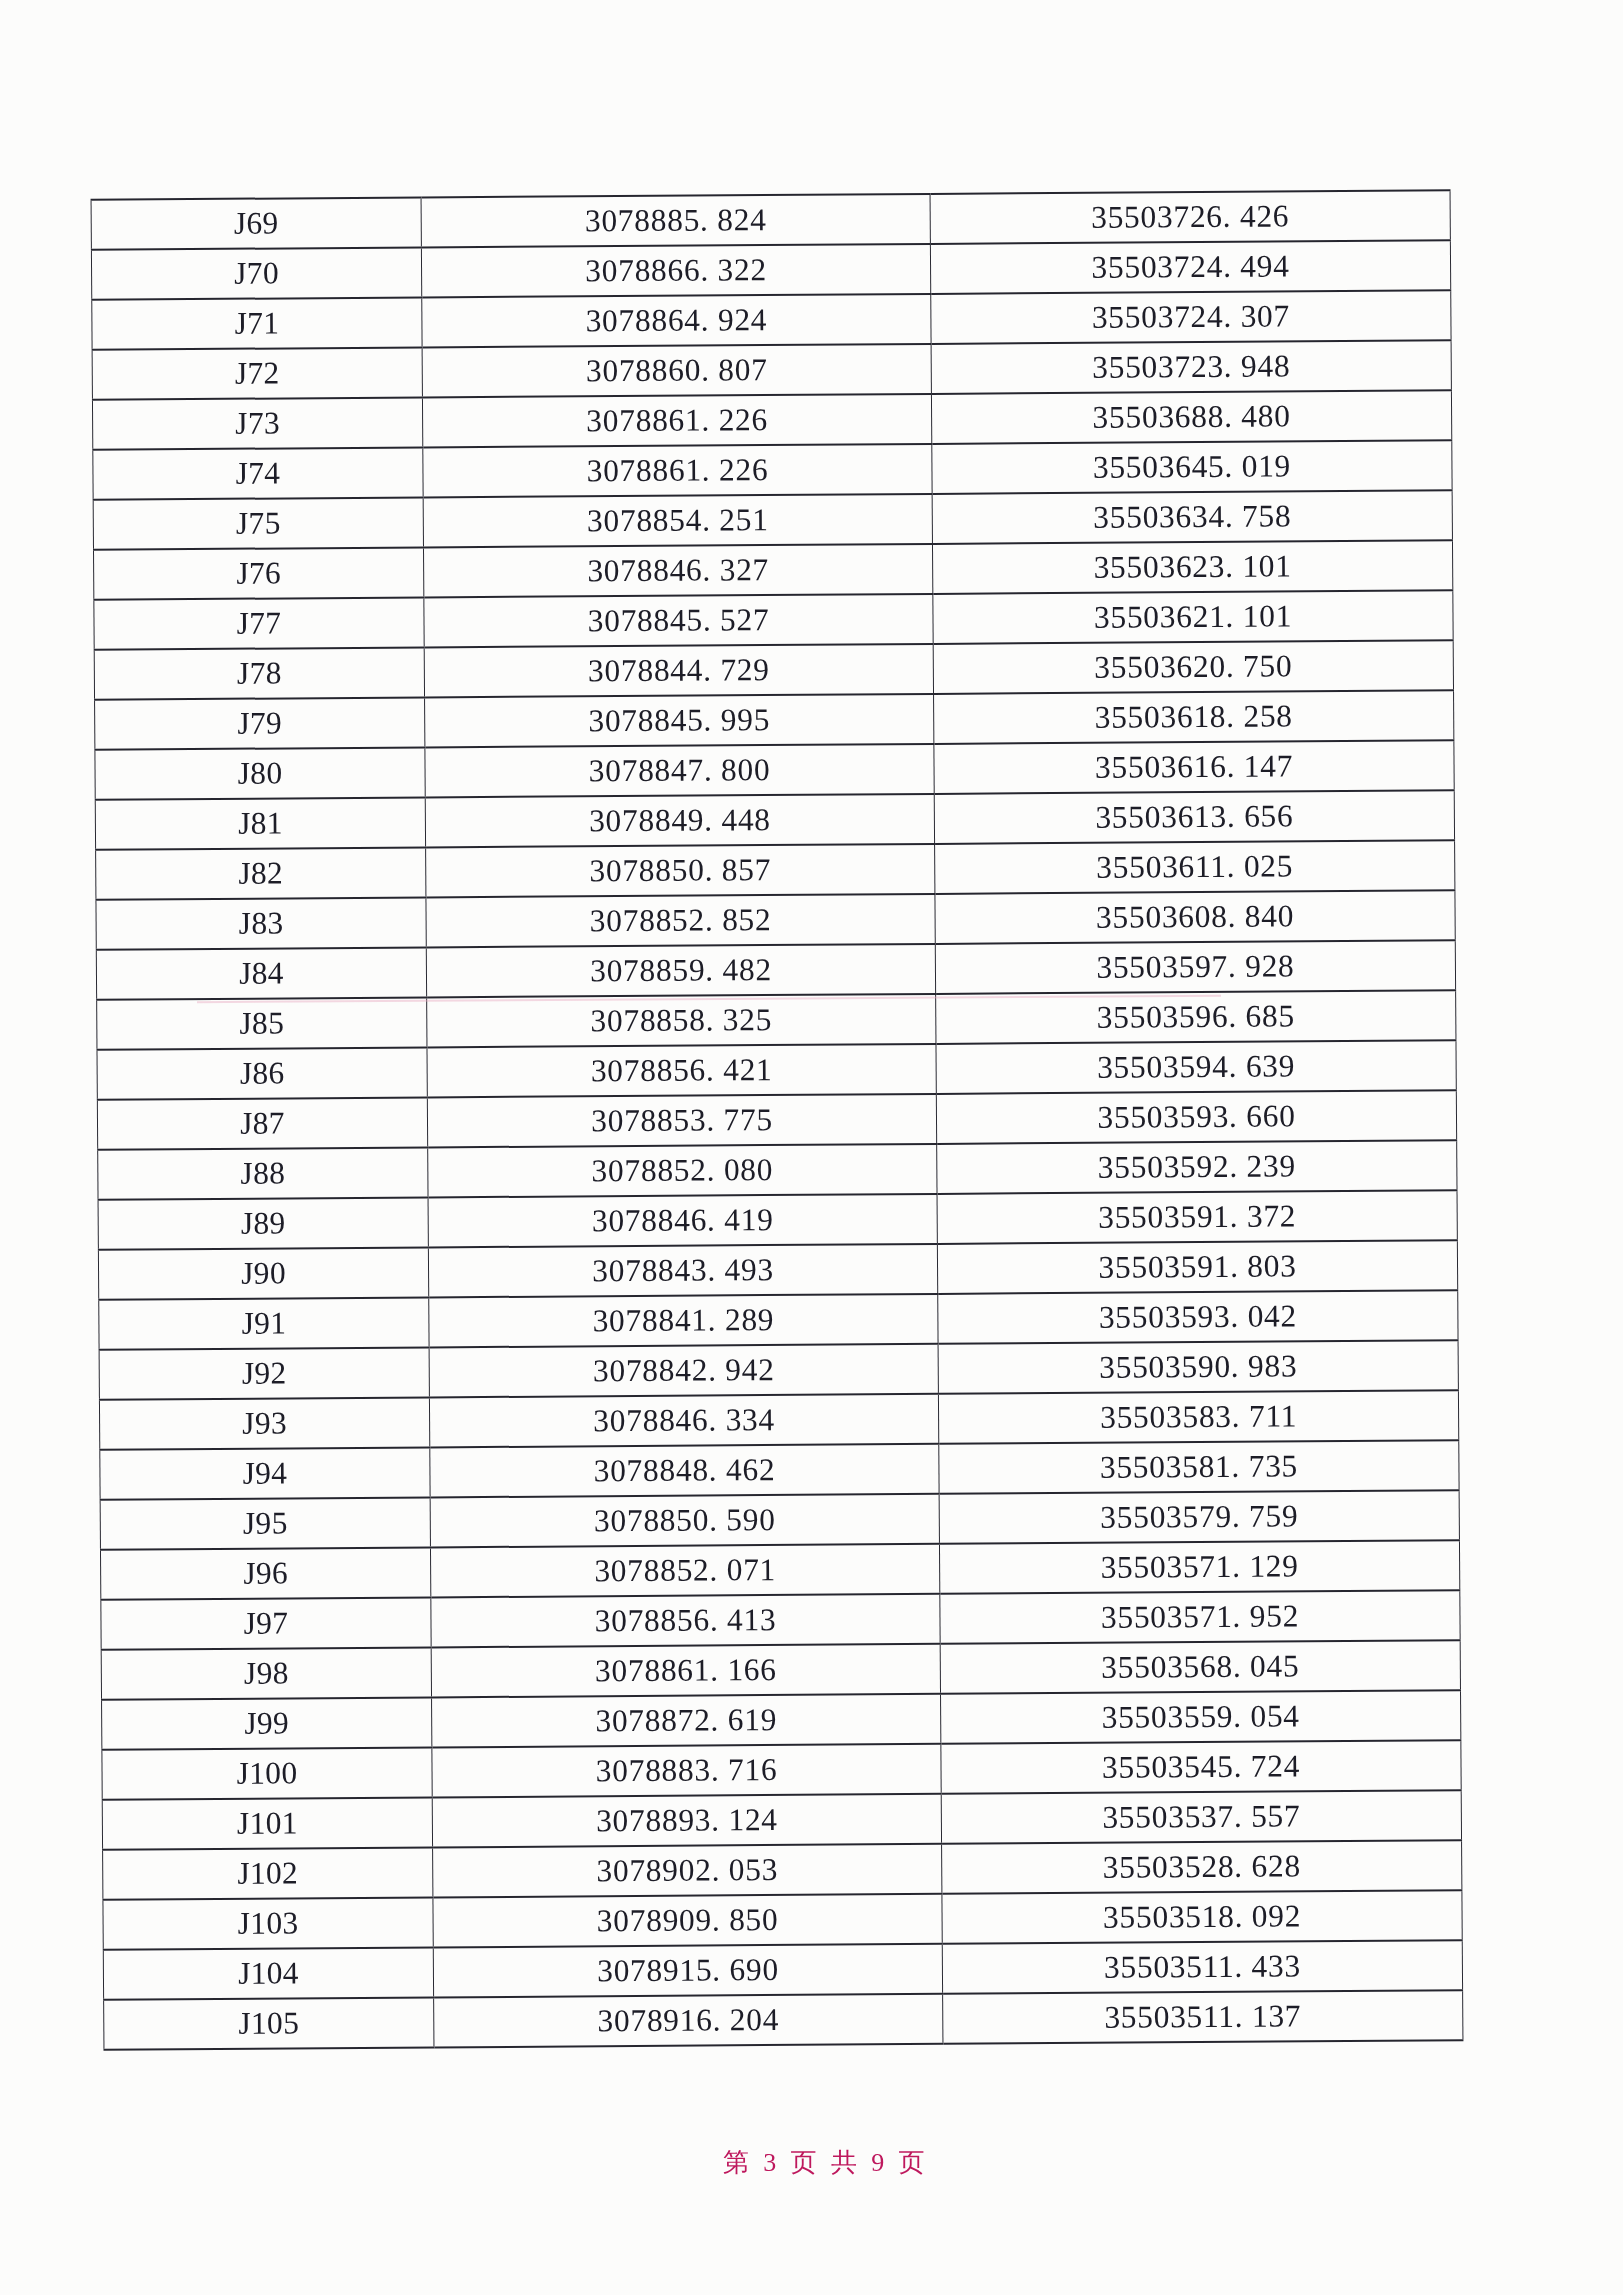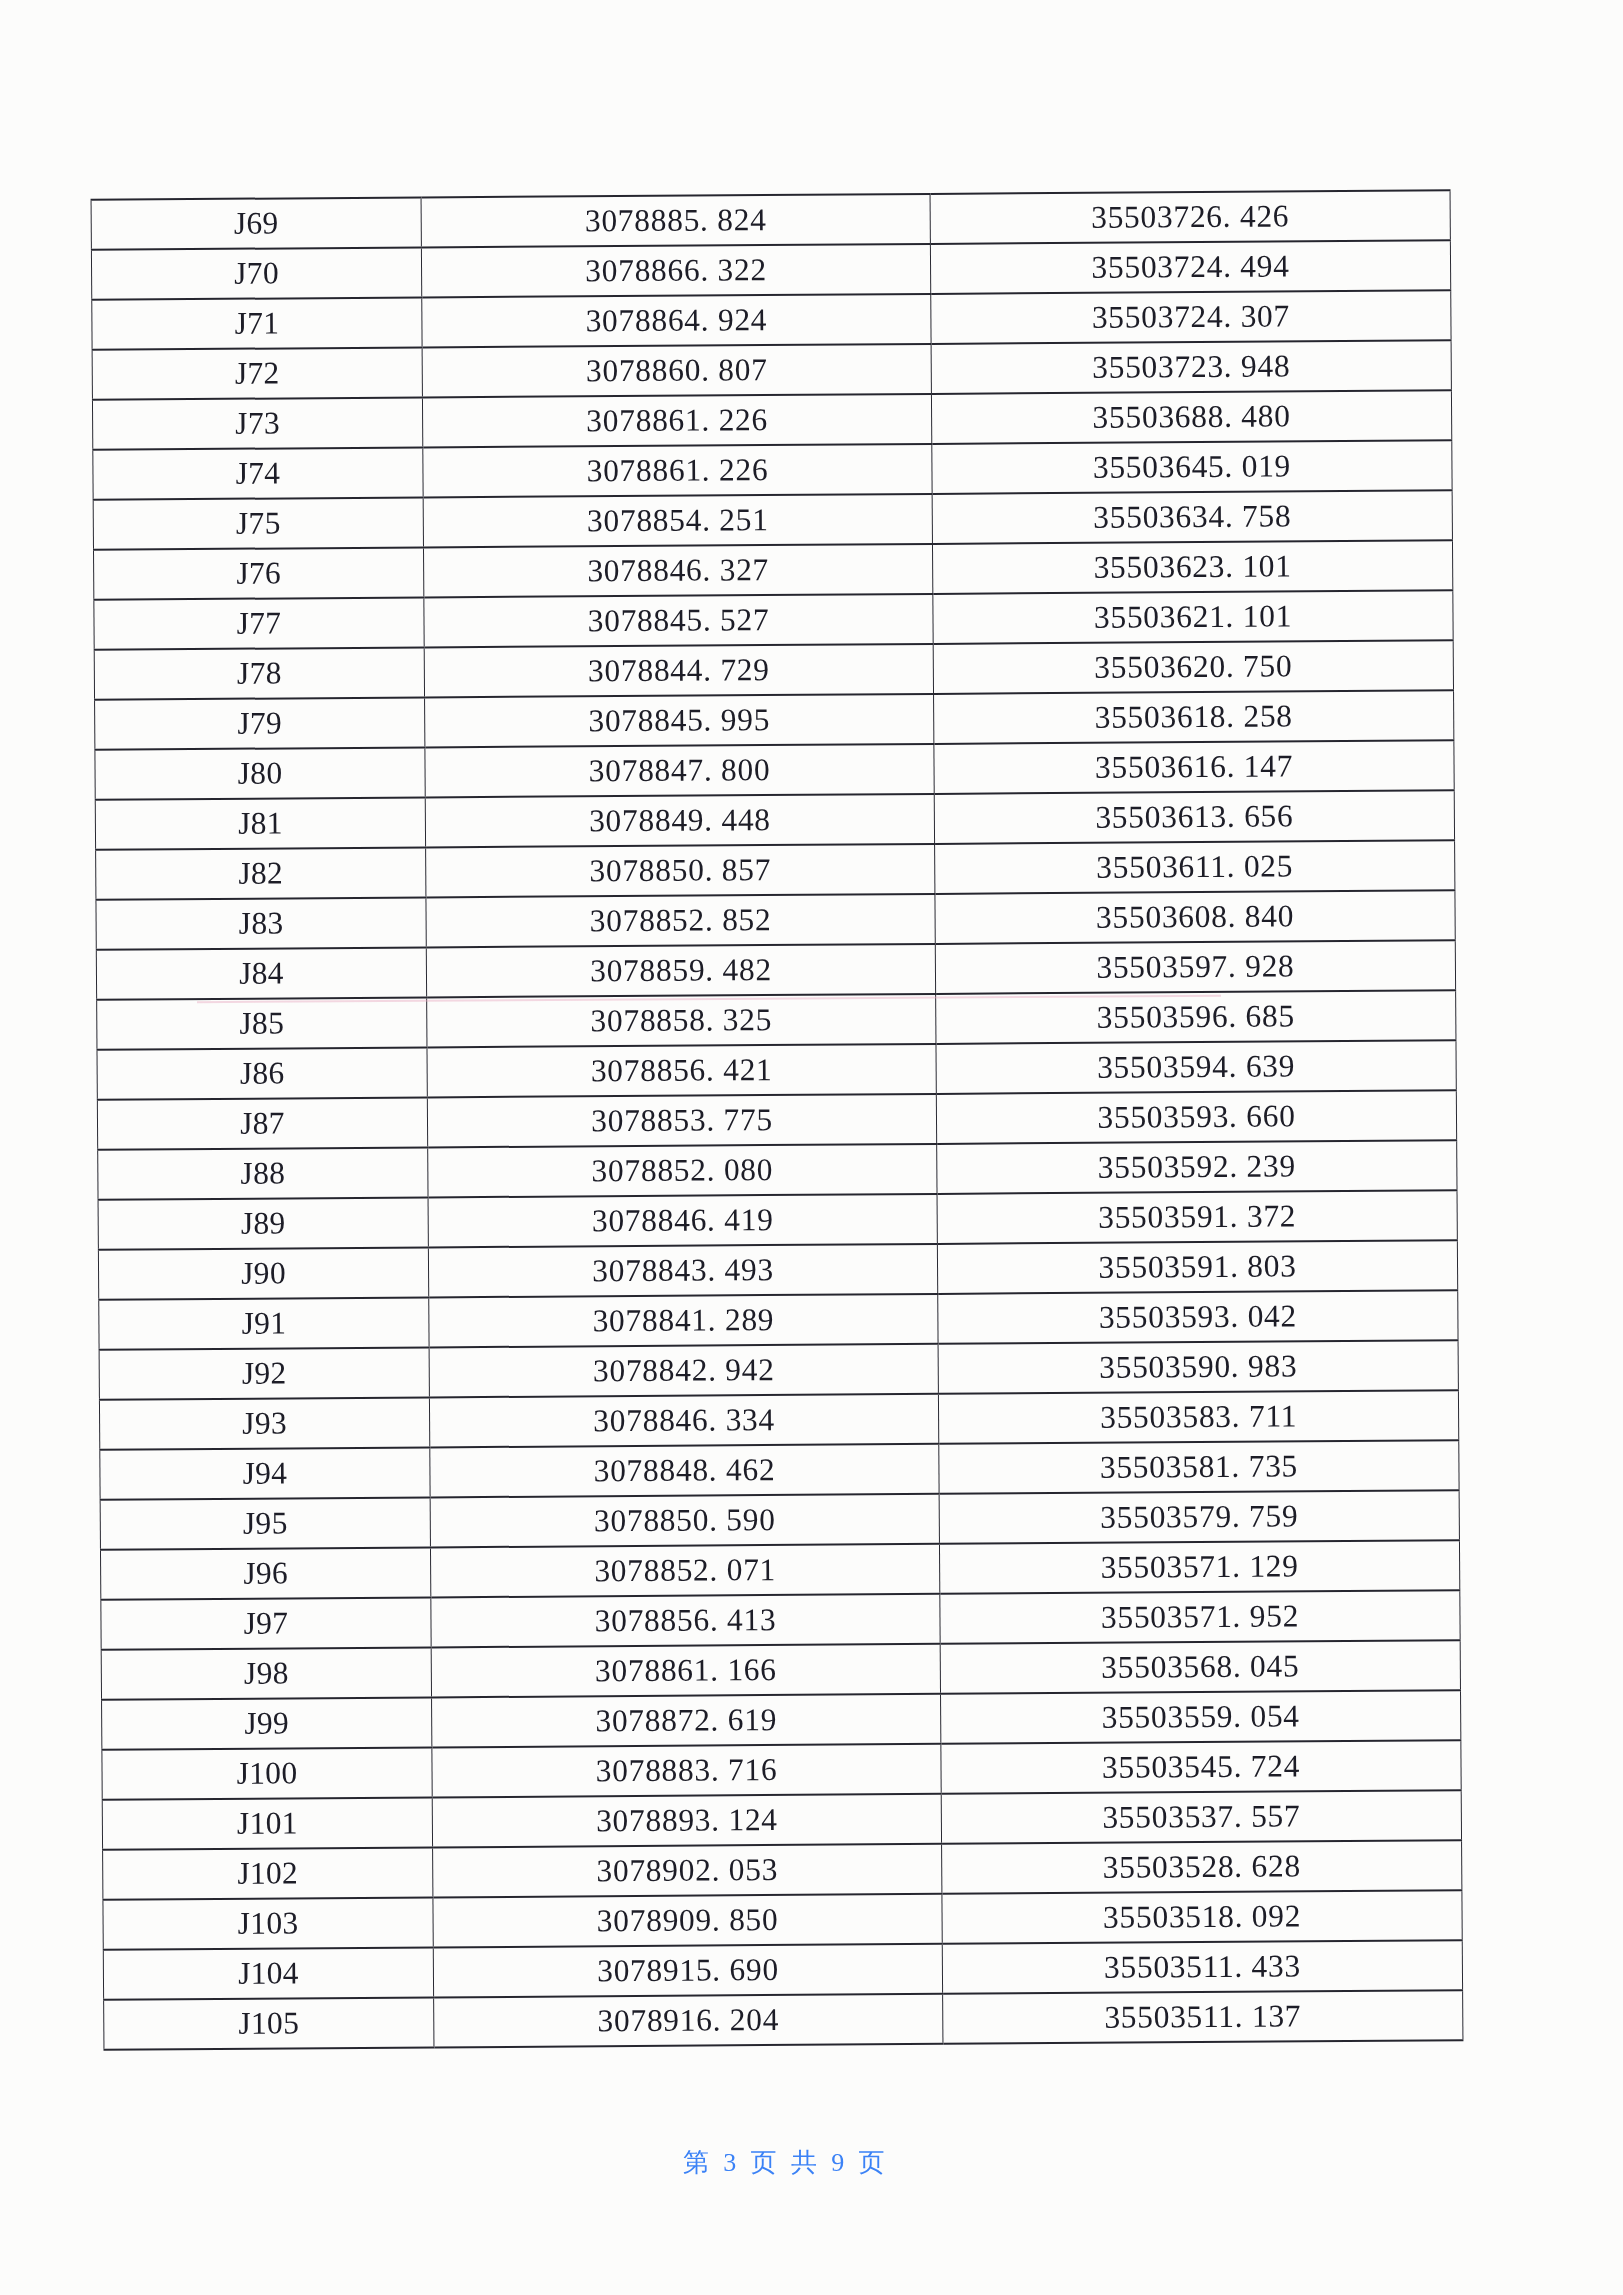--- a/index.html
+++ b/index.html
@@ -57,24 +57,24 @@
     top: 998px;
     width: 1024px;
     height: 2px;
     background: #e9aac2;
     opacity: 0.45;
     transform: rotate(-0.35deg);
   }
   
   .footer {
     position: absolute;
-    left: 683px;
+    left: 723px;
     top: 2145px;
     font-size: 26px;
-    color: #3b82f6;
+    color: #be185d;
     letter-spacing: 3.9px;
     font-family: "Liberation Serif", "DejaVu Sans", serif;
     white-space: nowrap;
   }
 </style>
 </head>
 <body>
 
 <div class="page">
 

